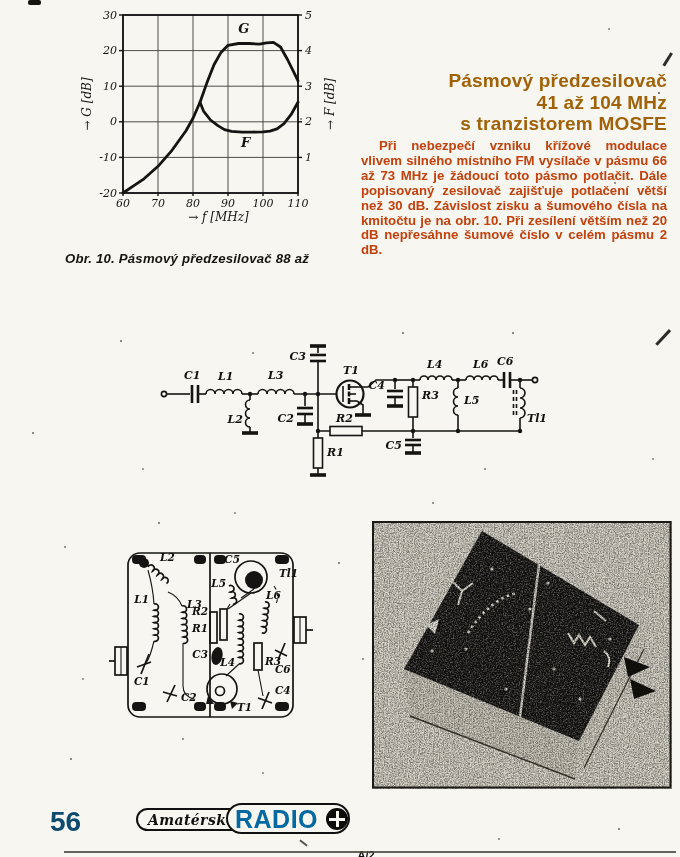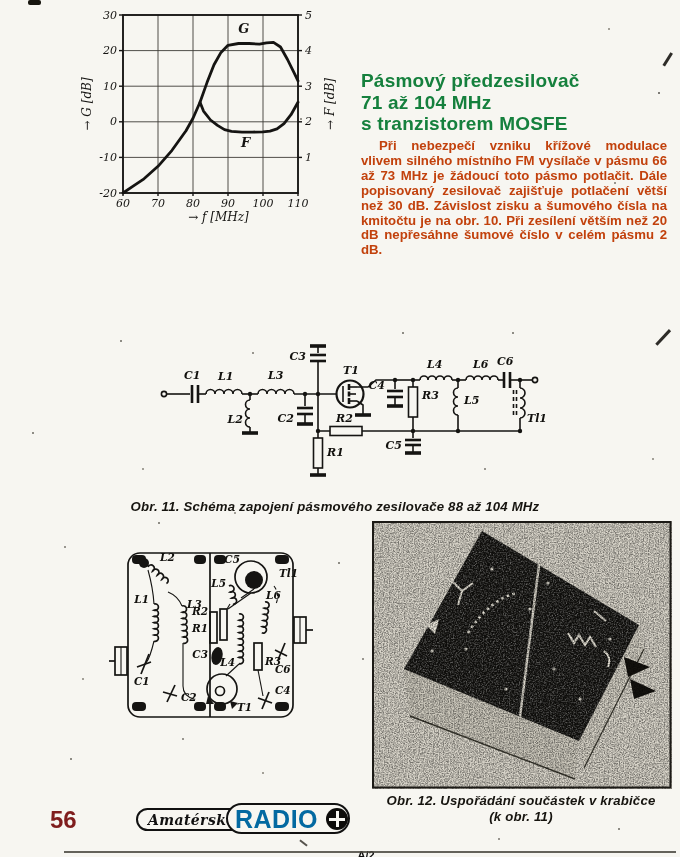--- a/index.html
+++ b/index.html
@@ -17,22 +17,22 @@
   .axis{font:italic 12px "DejaVu Serif",serif;fill:#151412;}
   .curvelabel{font:italic 700 13px "DejaVu Serif",serif;fill:#151412;}
 
   
   .caption{position:absolute;font-style:italic;font-weight:600;font-size:13.2px;
            line-height:16px;text-align:center;color:#16140f;letter-spacing:.2px;}
   .fig10-caption{left:26px;top:251px;width:322px;}
   .fig11-caption{left:100px;top:499px;width:470px;}
   .fig12-caption{left:372px;top:793px;width:298px;}
 
-  .article-title{position:absolute;left:361px;top:70px;width:306px;text-align:left;
-                 font-weight:800;font-size:19px;line-height:21.5px;letter-spacing:.2px;color:#15803d;}
+  .article-title{position:absolute;left:361px;top:70px;width:306px;text-align:right;
+                 font-weight:800;font-size:19px;line-height:21.5px;letter-spacing:.2px;color:#a16207;}
   .article-body{position:absolute;left:361px;top:139px;width:306px;font-size:13.2px;
                 font-weight:600;line-height:14.9px;text-align:justify;color:#c2410c;}
   .article-body p{margin:0;text-indent:18px;}
 
   
   .schematic-figure{position:absolute;left:100px;top:332px;width:470px;height:155px;}
   .pcb-figure{position:absolute;left:108px;top:546px;width:210px;height:190px;}
   .schematic-figure svg,.pcb-figure svg{width:100%;height:100%;}
   .w{stroke:#151412;stroke-width:1.6;fill:none;}
   .w2{stroke-width:2.2;}
@@ -44,21 +44,21 @@
   .pw{stroke:#151412;fill:none;stroke-width:1.7;}
   .pthin{stroke-width:1.1;}
   .pblack{fill:#151412;stroke:none;}
   #pcb-svg text{font:italic 700 10.5px "DejaVu Serif",serif;fill:#12110e;}
 
   
   .photo-figure{position:absolute;left:372px;top:521px;width:300px;height:268px;}
   .photo-figure svg{width:100%;height:100%;}
 
   
-  .page-number{position:absolute;left:50px;top:806px;font-size:24px;font-weight:800;color:#7f1d1d;}
+  .page-number{position:absolute;left:50px;top:806px;font-size:28px;font-weight:800;color:#0c4a6e;}
   .logo{position:absolute;left:136px;top:799px;width:238px;height:44px;}
   .logo-capsule{position:absolute;left:0;top:9px;width:130px;height:23px;border:2.5px solid #111;
                 border-radius:14px;display:flex;align-items:center;justify-content:flex-start;
                 padding-left:10px;box-sizing:border-box;background:#f7f6f1;}
   .logo-script{font-family:"DejaVu Serif",serif;font-style:italic;font-weight:700;font-size:14px;
                letter-spacing:.4px;color:#111;}
   .logo-radio-box{position:absolute;left:90px;top:4px;width:124px;height:31px;border:2.5px solid #111;
                   border-radius:16px;background:#f7f6f1;box-sizing:border-box;}
   .logo-radio-text{position:absolute;left:99px;top:6px;font-weight:900;font-size:25px;
                    letter-spacing:0.5px;color:#0369a1;font-family:"Liberation Sans",sans-serif;}
@@ -150,25 +150,26 @@
         <text class="axis" x="256" y="100" text-anchor="middle" transform="rotate(-90 256 100)">→ F [dB]</text>
         <text class="axis" x="140.5" y="217" text-anchor="middle">→ f [MHz]</text>
         <polyline class="curve" points="45.0,189.0 55.5,181.9 66.0,174.8 80.0,162.3 94.0,146.3 108.0,126.7 115.0,114.2 122.0,98.2 129.0,78.6 136.0,60.8 143.0,48.4 150.0,41.3 160.5,39.5 171.0,39.5 181.5,40.2 188.5,38.8 195.5,38.4 202.5,43.0 209.5,55.5 216.5,69.7 220.0,76.9"></polyline>
         <text class="curvelabel" text-anchor="middle" x="165.75" y="28.799999999999983">G</text>
         <polyline class="curve" points="122.0,98.2 125.5,107.1 132.5,116.0 139.5,121.4 146.5,125.6 153.5,127.4 164.0,128.1 174.5,128.1 185.0,127.8 192.0,127.1 199.0,124.9 206.0,119.6 213.0,110.7 220.0,98.2"></polyline>
         <text class="curvelabel" text-anchor="middle" x="167.5" y="142.72">F</text>
       </svg>
   </div>
 
   <div class="caption fig10-caption">
+    <div>Obr. 10. Pásmový předzesilovač 88 až</div>
   </div>
 
   <div class="article-title">
     <div>Pásmový předzesilovač</div>
-    <div>71 až 104 MHz</div>
+    <div>41 až 104 MHz</div>
     <div>s tranzistorem MOSFE</div>
   </div>
   <div class="article-body">
     <p>Při nebezpečí vzniku křížové modulace vlivem silného místního FM vysílače v pásmu 66 až 73 MHz je žádoucí toto pásmo potlačit. Dále popisovaný zesilovač zajišťuje potlačení větší než 30 dB. Závislost zisku a šumového čísla na kmitočtu je na obr. 10. Při zesílení větším než 20 dB nepřesáhne šumové číslo v celém pásmu 2 dB.</p>
   </div>
 
   <div class="schematic-figure">
     <svg id="schematic-svg" viewBox="0 0 470 155">
 
       <circle class="w" cx="64" cy="62" r="2.6"></circle>
@@ -276,21 +277,20 @@
       <text x="302" y="117" text-anchor="end">C5</text>
       <text x="322" y="67">R3</text>
       <text x="327" y="36">L4</text>
       <text x="364" y="72">L5</text>
       <text x="373" y="36">L6</text>
       <text x="397" y="33">C6</text>
       <text x="427" y="90">Tl1</text>
     </svg>
   </div>
 
-  <div class="caption fig11-caption">Obr. 11. Schéma zapojení pásmového zesilovače 88 až 104 MHz</div>
 
   <div class="pcb-figure">
     <svg id="pcb-svg" viewBox="0 0 210 190">
       <rect x="20" y="7" width="165" height="164" rx="12" class="pw" stroke-width="2.6"></rect>
       <line x1="102" y1="7" x2="102" y2="171" class="pw" stroke-width="2"></line>
 
       <g class="pblack">
         <rect x="24" y="9" width="14" height="9" rx="4"></rect>
           <rect x="86" y="9" width="12" height="9" rx="4"></rect>
         <rect x="106" y="9" width="12" height="9" rx="4"></rect>
@@ -422,24 +422,20 @@
       </g>
 
       <polygon points="252,136 278,146 256,156" fill="#15130f"></polygon>
       <polygon points="258,158 284,170 262,178" fill="#15130f"></polygon>
 
       <rect x="0" y="0" width="300" height="268" filter="url(#grainDark)" opacity="0.45"></rect>
       <rect x="1" y="1" width="297.5" height="265.5" fill="none" stroke="#1c1a16" stroke-width="2"></rect>
     </svg>
   </div>
 
-  <div class="caption fig12-caption">
-    <div>Obr. 12. Uspořádání součástek v krabičce</div>
-    <div>(k obr. 11)</div>
-  </div>
 
   <div class="page-number">56</div>
   <div class="logo">
     <div class="logo-capsule">
       <span class="logo-script">Amatérské</span>
     </div>
     <div class="logo-radio-box"></div>
     <span class="logo-radio-text">RADIO</span>
     <span class="logo-oc">
         <span class="oc-v"></span>

